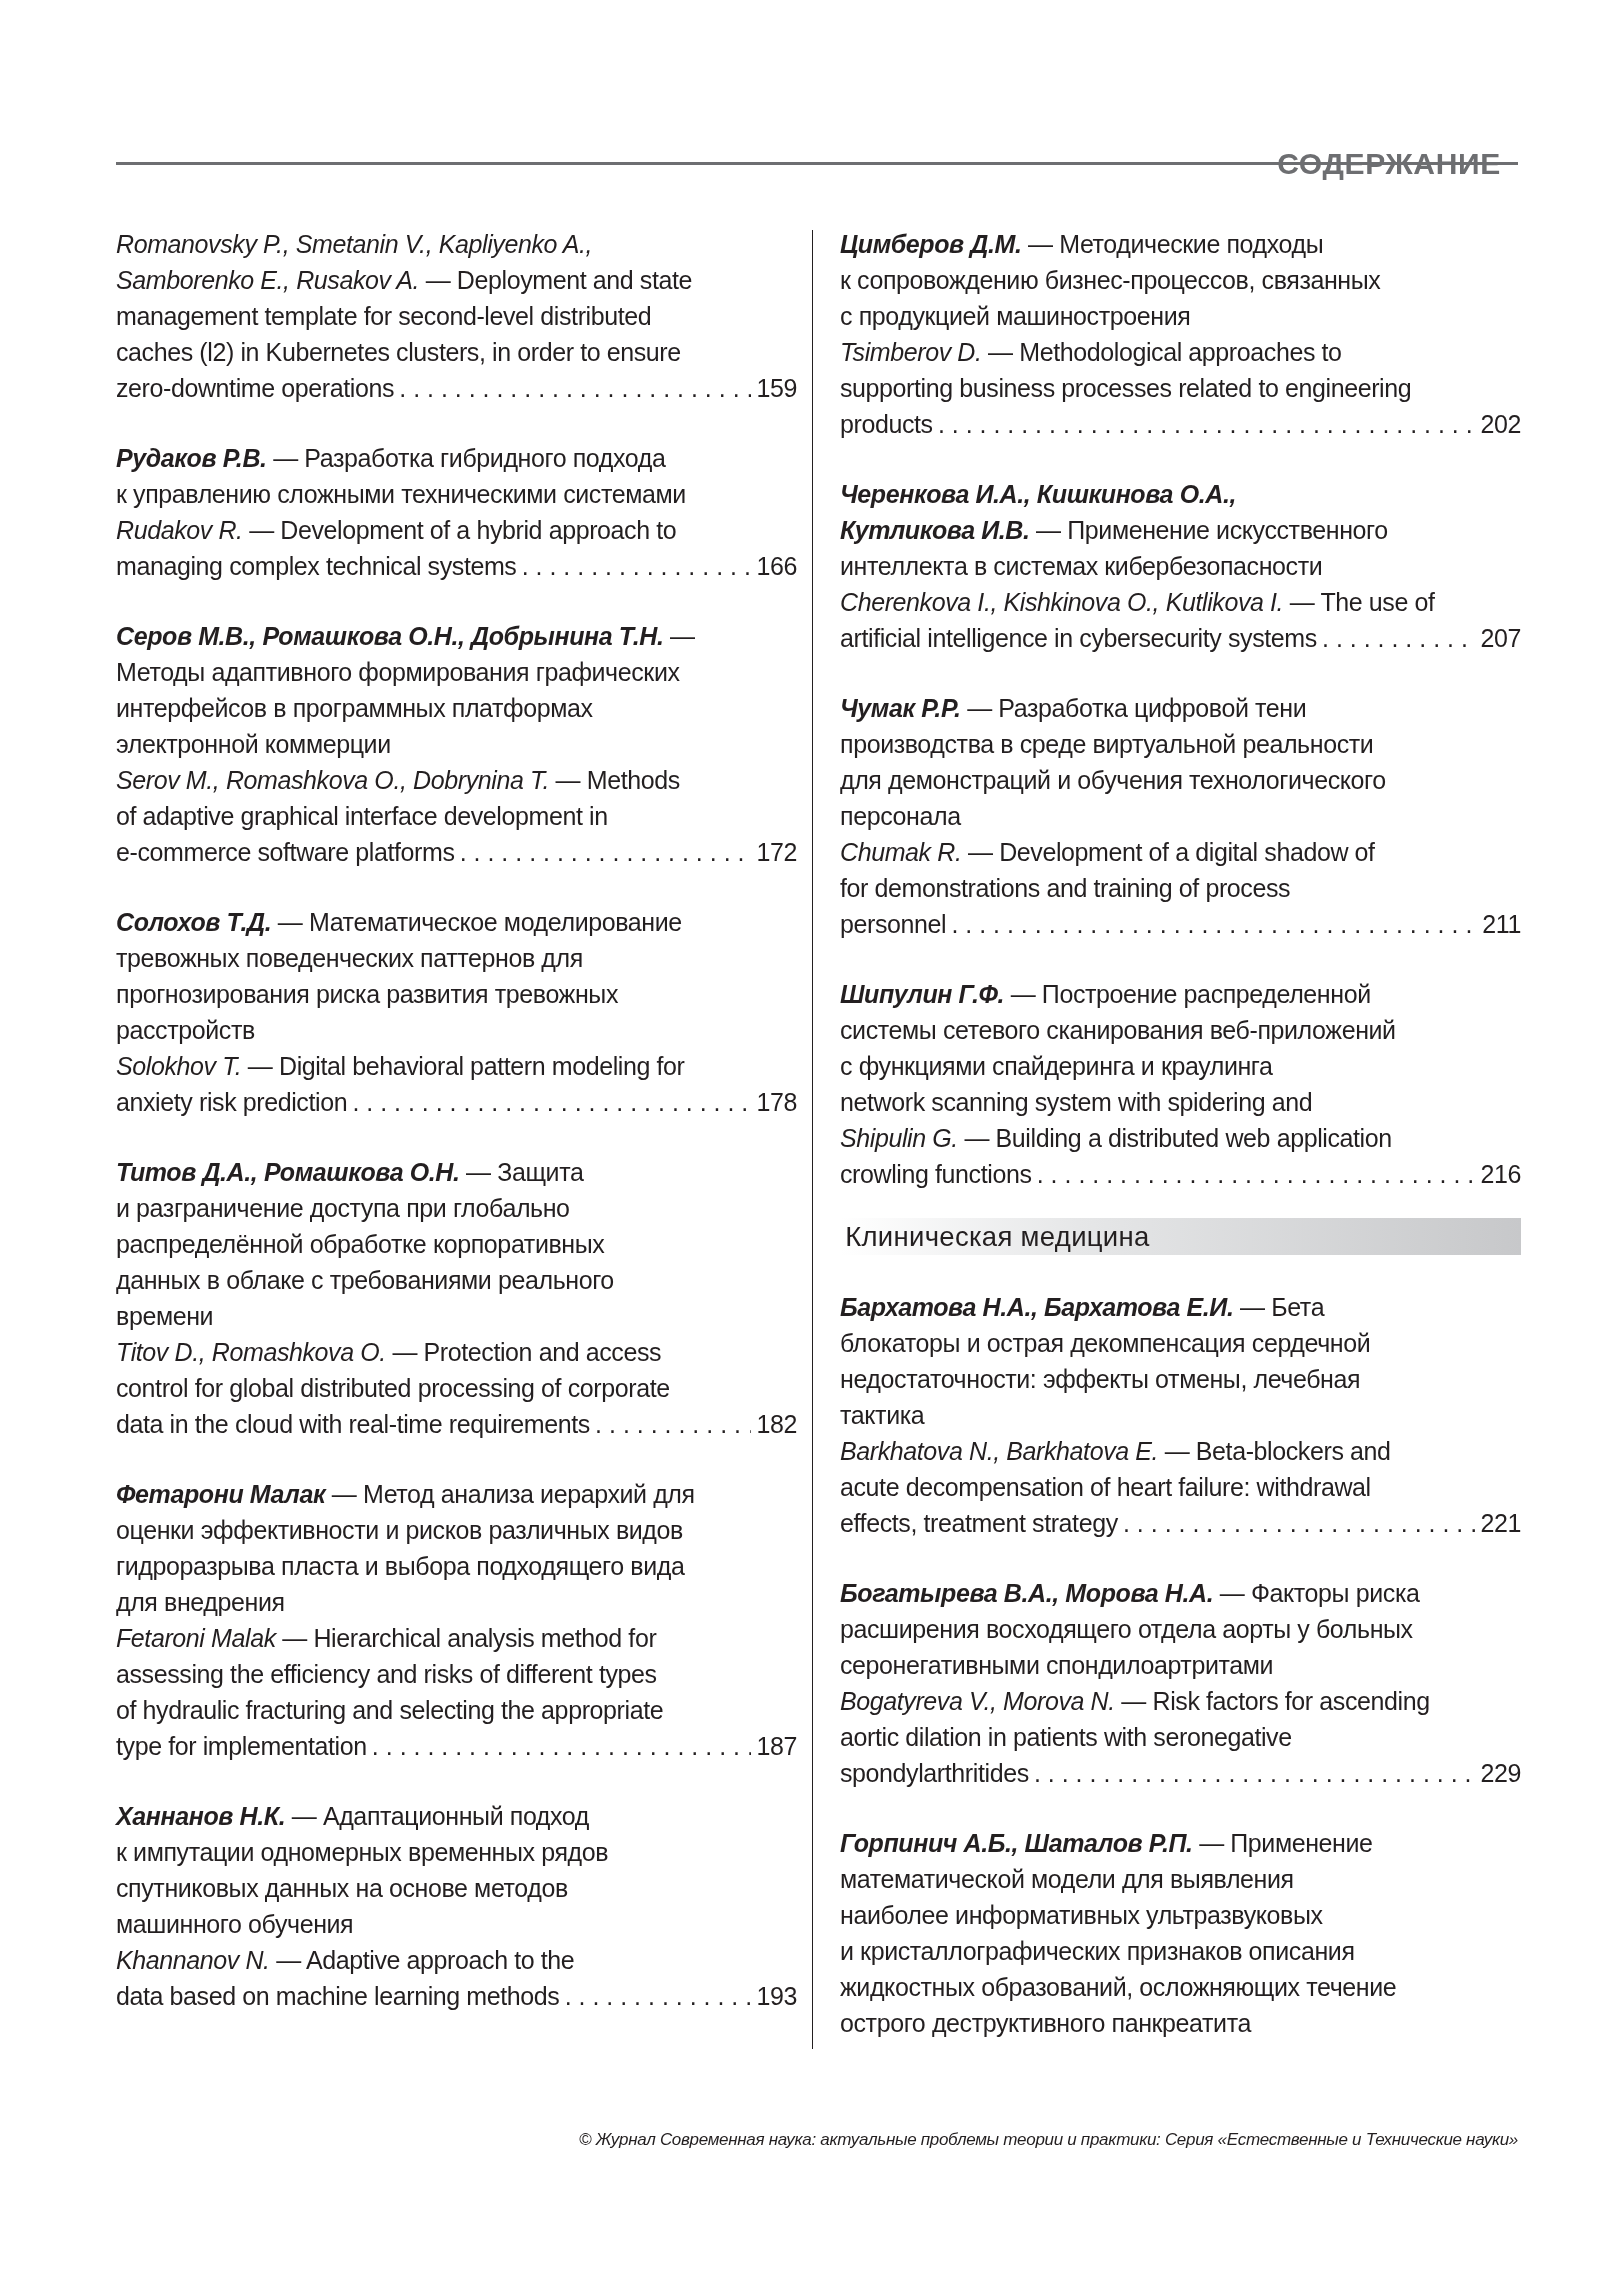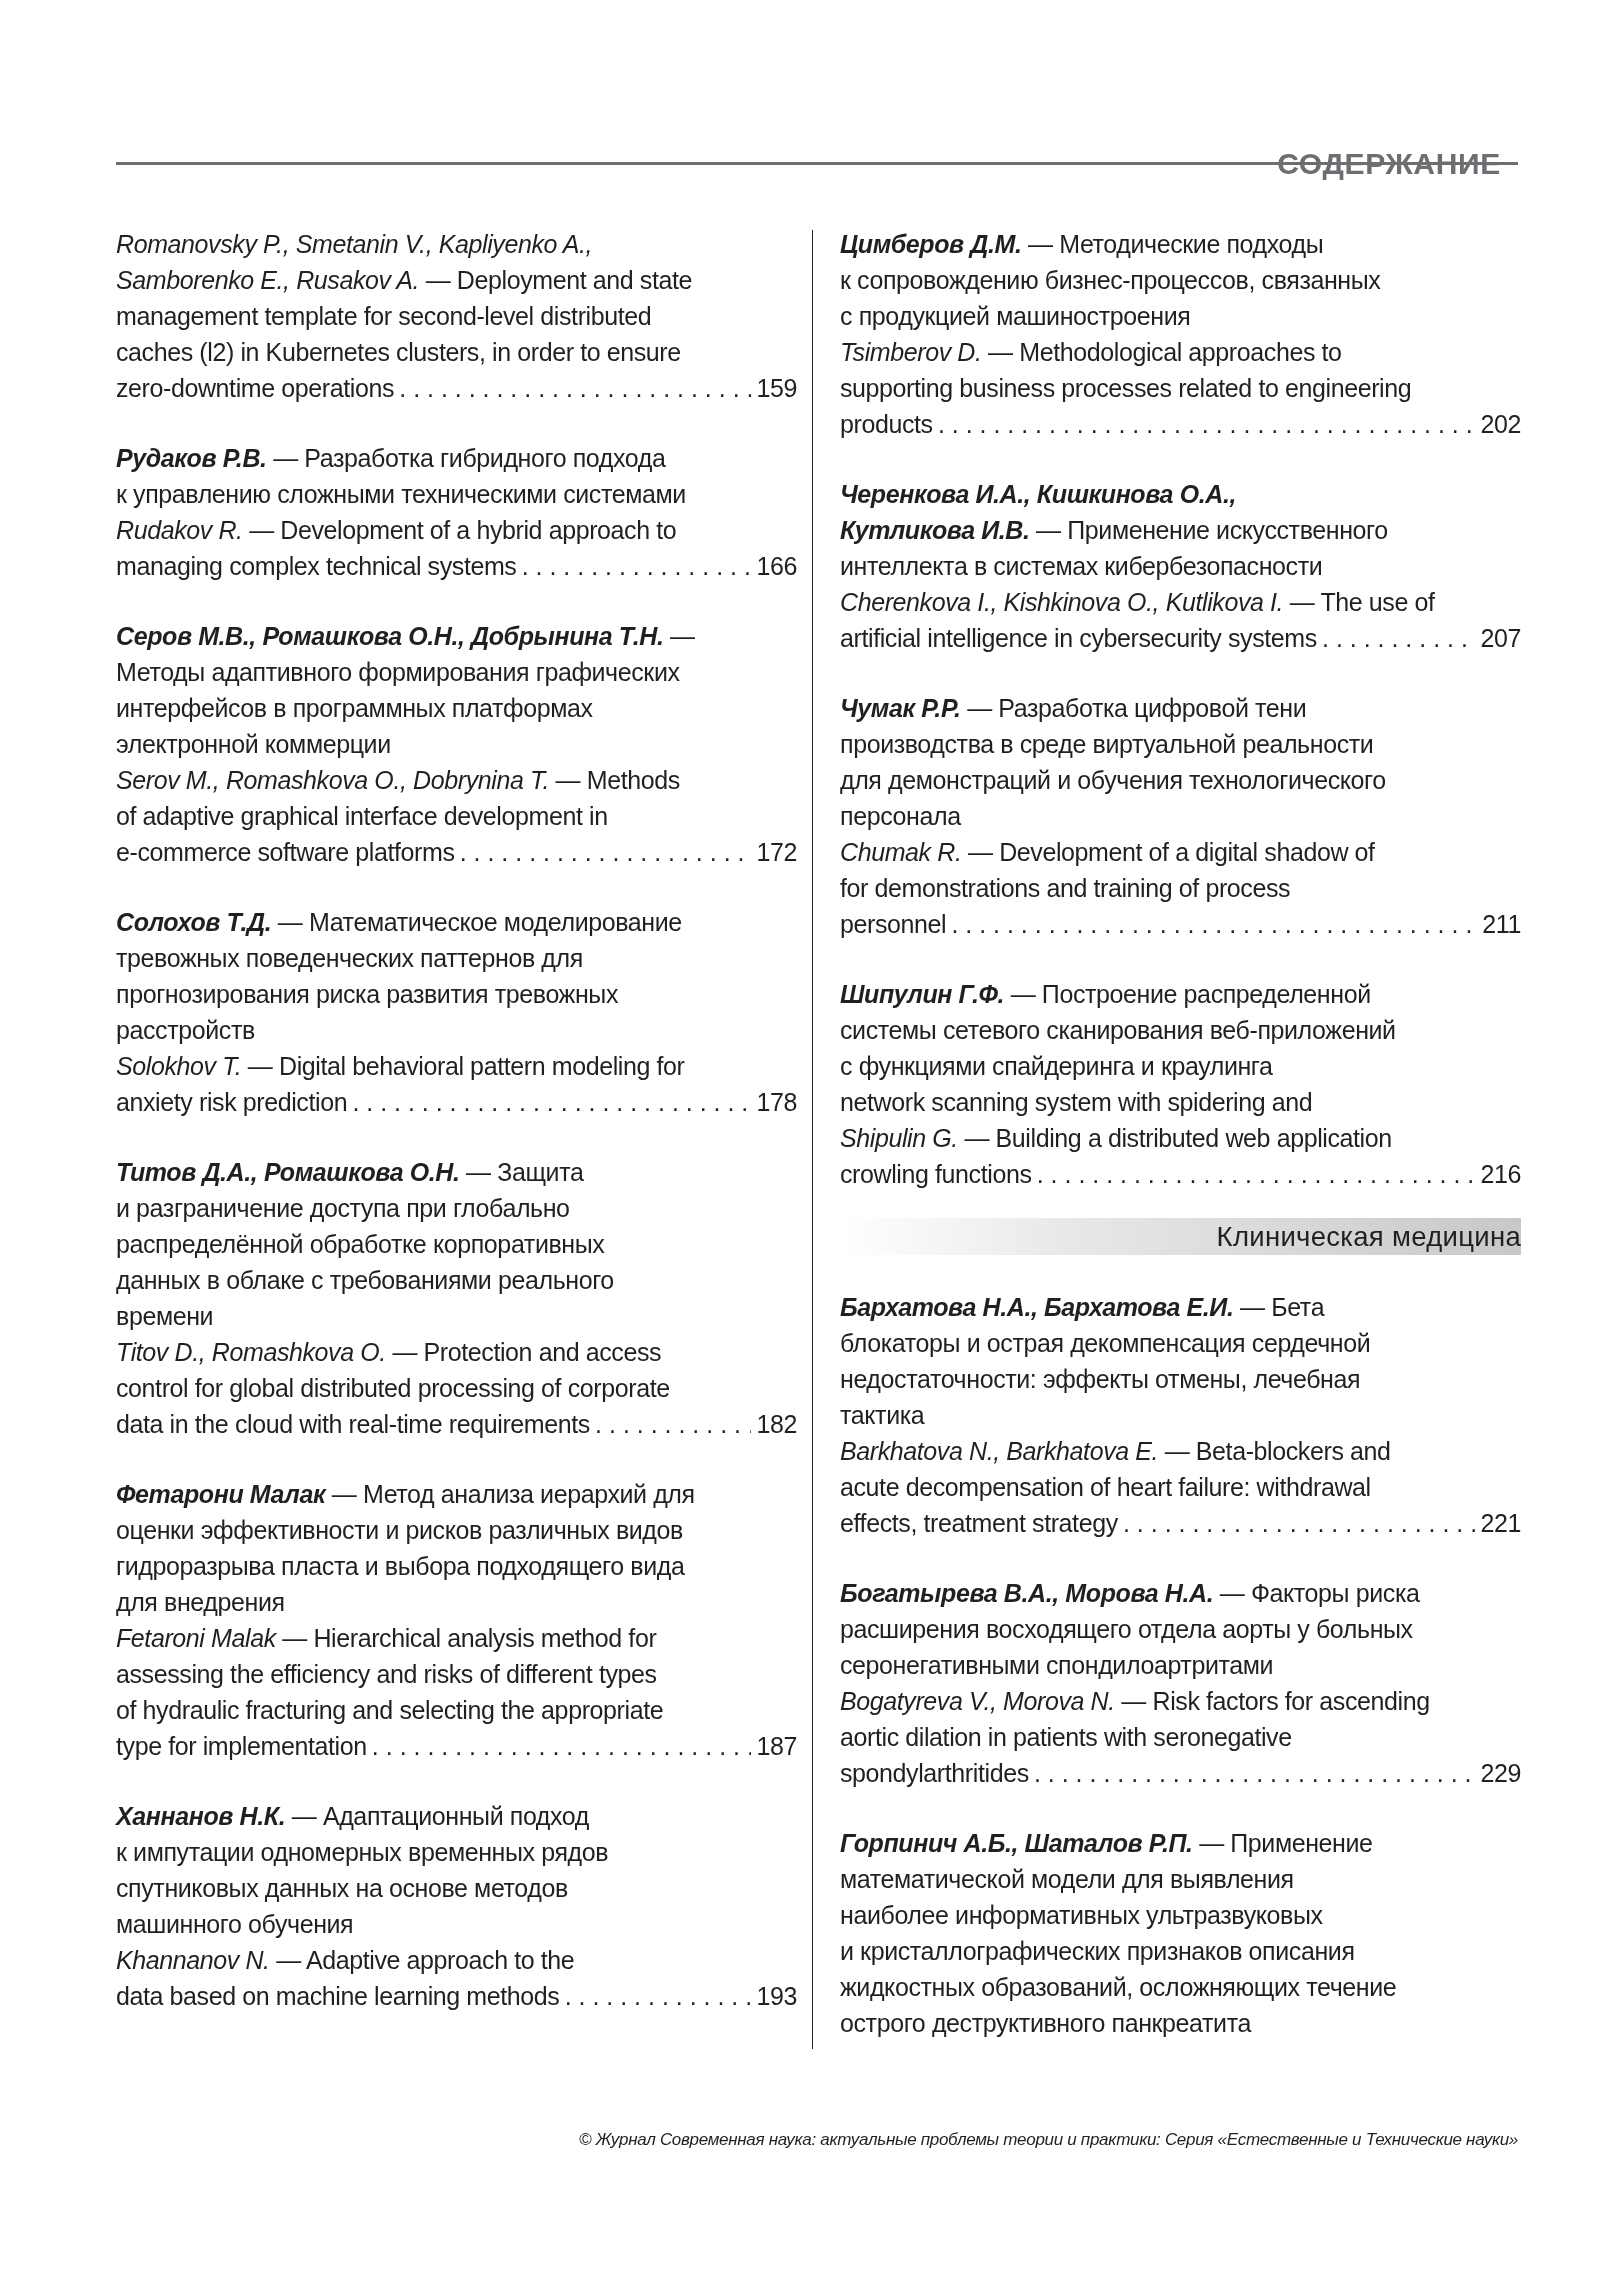--- a/index.html
+++ b/index.html
@@ -40,21 +40,21 @@
   }
   .last-line .leader::before {
     content: ". . . . . . . . . . . . . . . . . . . . . . . . . . . . . . . . . . . . . . . . . . . . . . . . . . . . . . . . . . . . . . . . . . . . . . . . . . . . . . . .";
     letter-spacing: 0;
   }
   .page-num { flex: 0 0 auto; }
   .section-header {
     height: 37px; margin: -7.9px 0 34px 0;
     background: linear-gradient(to right, #ffffff 0%, #e6e7e8 35%, #c7c8ca 100%);
     font-size: 27.5px; line-height: 37px; font-weight: normal;
-    color: #231f20; padding-left: 5.2px; letter-spacing: 0.3px; text-align: right;
+    color: #231f20; padding-left: 5.2px; letter-spacing: 0.3px;
   }
   .footer {
     position: absolute; right: 105px; top: 2130px;
     font-size: 17px; font-style: italic; color: #231f20; letter-spacing: -0.3px; margin-left: 8px;
   }
 </style>
 </head>
 <body>
 
 <div class="header-title">СОДЕРЖАНИЕ</div>

